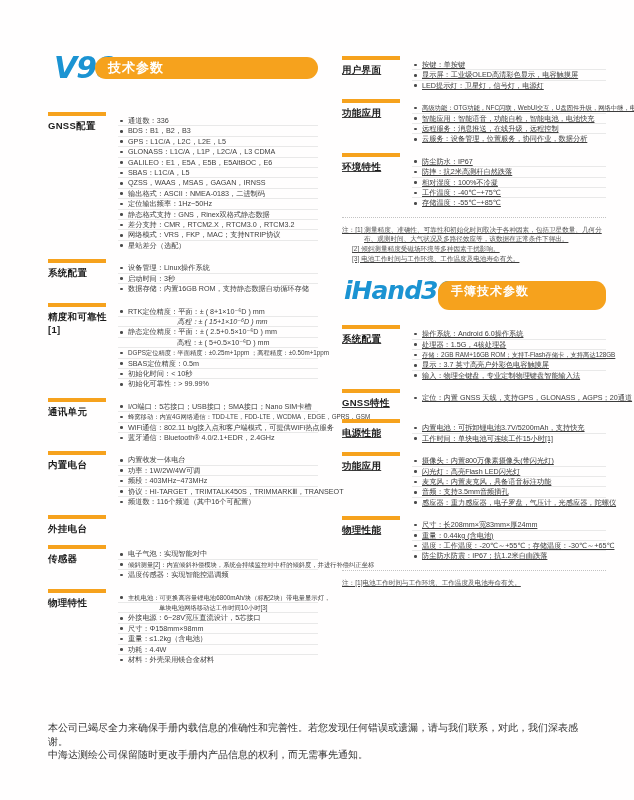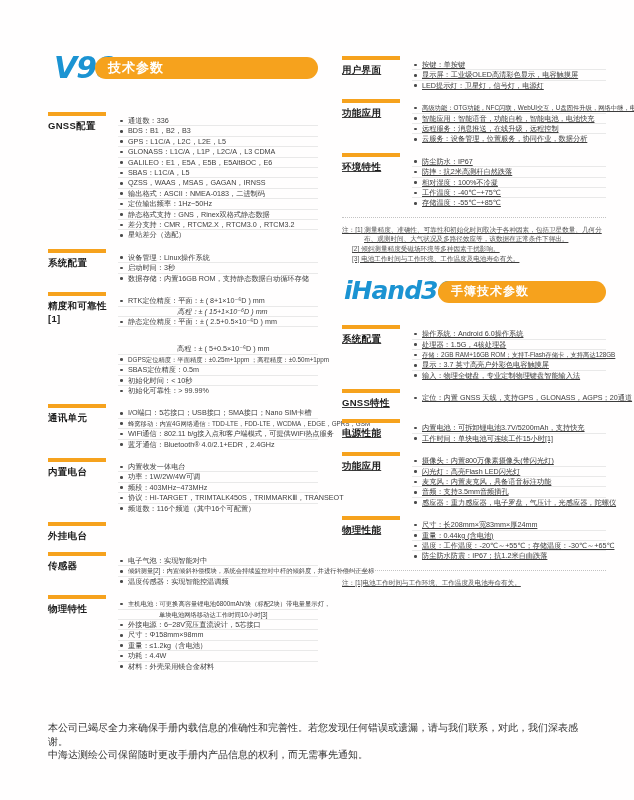--- a/index.html
+++ b/index.html
@@ -20,21 +20,21 @@
     font-family:"DejaVu Sans","Liberation Sans",sans-serif;
   }
   .prod-banner{
     position:absolute;top:1px;height:22px;right:0;background:#F6A21D;
     color:#fff;font-size:13px;font-weight:bold;line-height:22px;
     padding-left:13px;letter-spacing:1px;border-radius:11px;
   }
   .banner-v98{left:47px;}
   .header-ihand{height:24px;margin:16px 0 22px 0;}
   .title-ihand{font-size:25px;top:-3px;left:2px;}
-  .banner-ihand{left:96px;top:2px;height:22px;line-height:21px;font-size:12px;}
+  .banner-ihand{left:96px;top:2px;height:29px;line-height:21px;font-size:12px;}
 
   
   .section{display:flex;margin-bottom:9px;}
   .sec-label{
     width:70px;flex:none;position:relative;padding-top:8px;
     font-size:9.5px;font-weight:bold;color:#1c1c1c;letter-spacing:.3px;
   }
   .sec-bar{position:absolute;top:0;left:0;width:58px;height:4px;background:#F6A21D;}
   .sec-items{flex:1;min-width:0;padding-top:4px;}
   .item{
@@ -81,38 +81,39 @@
               <div class="item">BDS：B1，B2，B3</div>
               <div class="item">GPS：L1C/A，L2C，L2E，L5</div>
               <div class="item">GLONASS：L1C/A，L1P，L2C/A，L3 CDMA</div>
               <div class="item">GALILEO：E1，E5A，E5B，E5AltBOC，E6</div>
               <div class="item">SBAS：L1C/A，L5</div>
               <div class="item">QZSS，WAAS，MSAS，GAGAN，IRNSS</div>
               <div class="item">输出格式：ASCII：NMEA-0183，二进制码</div>
               <div class="item">定位输出频率：1Hz~50Hz</div>
               <div class="item">静态格式支持：GNS，Rinex双格式静态数据</div>
               <div class="item">差分支持：CMR，RTCM2.X，RTCM3.0，RTCM3.2</div>
+              <div class="item">网络模式：VRS，FKP，MAC；支持NTRIP协议</div>
               <div class="item">星站差分（选配）</div>
             </div>
           </div>
           <div class="section">
             <div class="sec-label"><div class="sec-bar"></div>系统配置</div>
             <div class="sec-items">
               <div class="item">设备管理：Linux操作系统</div>
               <div class="item">启动时间：3秒</div>
               <div class="item">数据存储：内置16GB ROM，支持静态数据自动循环存储</div>
             </div>
           </div>
           <div class="section">
             <div class="sec-label"><div class="sec-bar"></div>精度和可靠性[1]</div>
             <div class="sec-items">
               <div class="item">RTK定位精度：平面：± ( 8+1×10⁻⁶D ) mm</div>
               <div class="item cont" style="padding-left: 59px; font-style: italic;">高程：± ( 15+1×10⁻⁶D ) mm</div>
               <div class="item">静态定位精度：平面：± ( 2.5+0.5×10⁻⁶D ) mm</div>
-              <div class="item cont" style="padding-left: 59px; margin-top: 17px;">高程：± ( 5+0.5×10⁻⁶D ) mm</div>
+              <div class="item cont" style="padding-left: 59px;">高程：± ( 5+0.5×10⁻⁶D ) mm</div>
               <div class="item sm">DGPS定位精度：平面精度：±0.25m+1ppm ；高程精度：±0.50m+1ppm</div>
               <div class="item">SBAS定位精度：0.5m</div>
               <div class="item">初始化时间：&lt; 10秒</div>
               <div class="item">初始化可靠性：&gt; 99.99%</div>
             </div>
           </div>
           <div class="section">
             <div class="sec-label"><div class="sec-bar"></div>通讯单元</div>
             <div class="sec-items">
               <div class="item">I/O端口：5芯接口；USB接口；SMA接口；Nano SIM卡槽</div>

